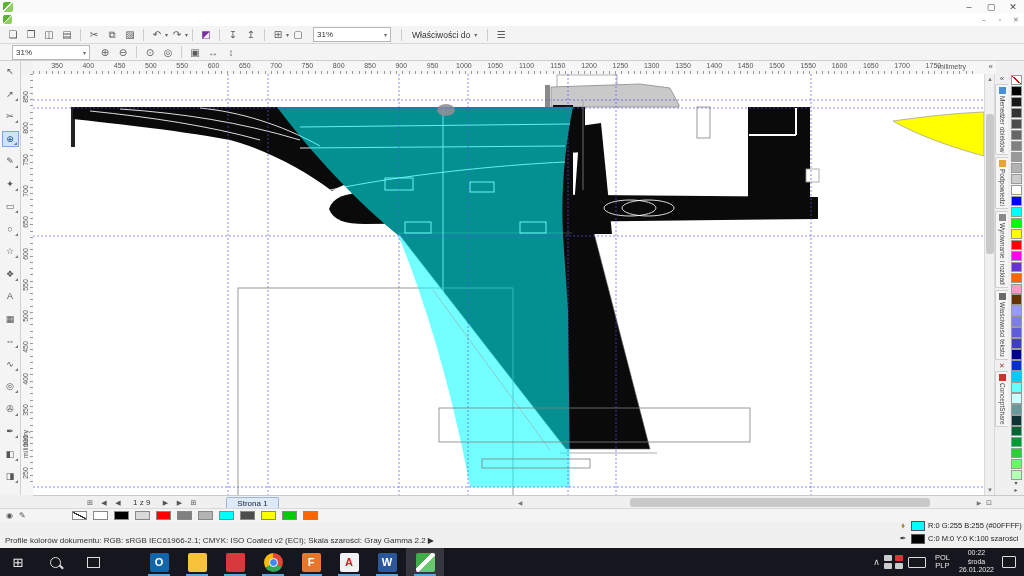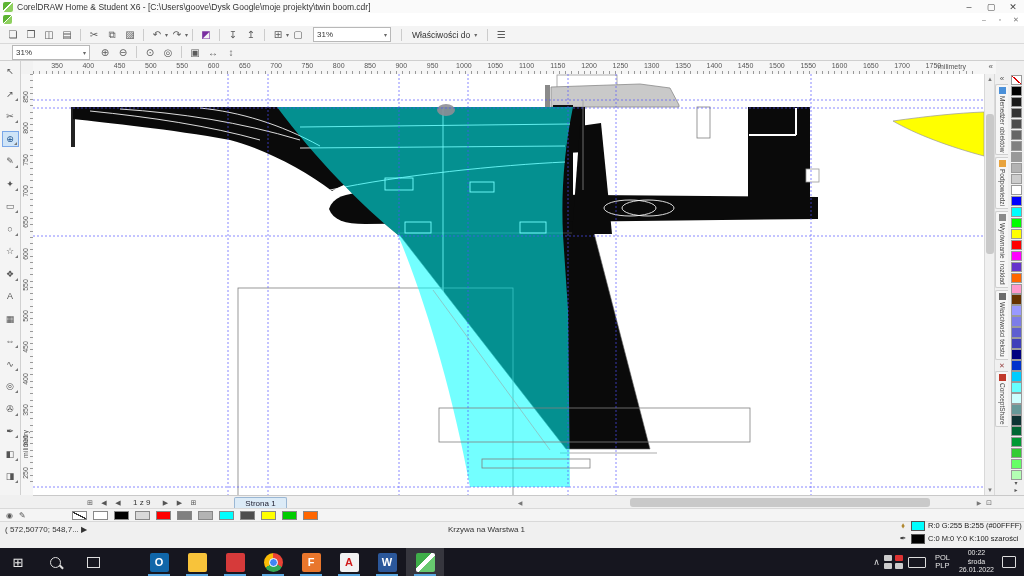--- a/index.html
+++ b/index.html
@@ -56,21 +56,21 @@
   .dtab .dlab{writing-mode:vertical-rl;font-size:6.5px;color:#444;letter-spacing:0;}
   .dclose{font-size:7px;color:#944;height:9px;}
   .palette{left:1008px;top:74px;width:16px;height:421px;background:#f0f0f0;display:flex;flex-direction:column;align-items:center;}
   .sw{width:11px;height:10.2px;border:1px solid #9a9a9a;box-sizing:border-box;margin-top:0.8px;}
   .sw.none{background:linear-gradient(to top right,#fff 45%,#d00 45% 55%,#fff 55%);}
   .palbtn{width:11px;height:7px;font-size:6px;color:#555;text-align:center;line-height:7px;}
   
   .navrow{left:33px;top:495px;width:482px;height:13px;background:#f0f0f0;border-top:1px solid #c9c9c9;display:flex;align-items:center;font-size:7px;color:#444;}
   .navbtn{width:14px;text-align:center;font-size:7px;color:#555;}
   .navcount{margin:0 8px;font-size:8px;color:#333;}
-  .pagetab{margin-left:34px;padding:0 10px;height:11px;line-height:11px;background:#dcebf7;border:1px solid #9ab7d4;border-bottom:none;font-size:8px;color:#223;border-radius:2px 2px 0 0;}
+  .pagetab{margin-left:26px;padding:0 10px;height:11px;line-height:11px;background:#dcebf7;border:1px solid #9ab7d4;border-bottom:none;font-size:8px;color:#223;border-radius:2px 2px 0 0;}
   .hscroll{left:515px;top:495px;width:469px;height:13px;background:#f0f0f0;border-top:1px solid #c9c9c9;}
   .hthumb{position:absolute;left:115px;top:2px;width:300px;height:9px;background:#c9c9c9;border-radius:3px;}
   .cornerbtn{left:984px;top:495px;width:40px;height:13px;background:#f0f0f0;border-top:1px solid #c9c9c9;font-size:7px;color:#666;text-align:left;padding-left:2px;line-height:13px;box-sizing:border-box;}
   .docrow{left:0;top:508px;width:1024px;height:13px;background:#f4f4f4;border-top:1px solid #d9d9d9;display:flex;align-items:center;}
   .dpicon{font-size:8px;color:#555;margin-left:6px;}
   .dsw{width:15px;height:9px;border:1px solid #888;box-sizing:border-box;margin-left:6px;}
   .dsw.none{background:linear-gradient(to top right,#fff 45%,#333 45% 55%,#fff 55%);}
   .status1{left:0;top:521px;width:1024px;height:14px;background:#f0f0f0;border-top:1px solid #d9d9d9;font-size:8px;color:#333;}
   .coords{position:absolute;left:5px;top:3px;}
   .selinfo{position:absolute;left:448px;top:3px;}
@@ -105,21 +105,20 @@
   .clock{font-size:7px;line-height:8.5px;text-align:center;margin:0 4px;}
   .ac{width:12px;height:10px;border:1.3px solid #ddd;border-radius:1px;margin:0 8px 0 4px;}
 </style>
 </head>
 <body>
 
 <div id="app">
 
   <div class="abs titlebar">
     <span class="appicon"></span>
-    <span class="titletext">CorelDRAW Home &amp; Student X6 - [C:\Users\goove\Dysk Google\moje projekty\twin boom.cdr]</span>
     <span class="wbtns">
       <span class="wbtn">–</span>
       <span class="wbtn">▢</span>
       <span class="wbtn">✕</span>
     </span>
   </div>
 
   <div class="abs menubar">
     <span class="appicon" style="width:9px;height:9px;"></span>
     <span class="wbtns">
@@ -425,25 +424,22 @@
         <span class="dsw" style="background: rgb(128, 128, 128);"></span>
         <span class="dsw" style="background: rgb(179, 179, 179);"></span>
         <span class="dsw" style="background: rgb(0, 255, 255);"></span>
         <span class="dsw" style="background: rgb(77, 77, 77);"></span>
         <span class="dsw" style="background: rgb(255, 255, 0);"></span>
         <span class="dsw" style="background: rgb(0, 204, 0);"></span>
         <span class="dsw" style="background: rgb(255, 102, 0);"></span>
       </span>
   </div>
 
-  <div class="abs status1">
-    <span class="coords">
-      <span>( 572,50770; 548,7...</span> <span>▶</span>
-    </span>
-    <span class="selinfo">Krzywa na Warstwa 1</span>
+  <div class="abs status2">
+    <span class="profiles">Profile kolorów dokumentu: RGB: sRGB IEC61966-2.1; CMYK: ISO Coated v2 (ECI); Skala szarości: Gray Gamma 2.2 ▶</span>
   </div>
   <div class="abs fillinfo">
     <div class="frow">
       <span class="ficon">⬧</span>
       <span class="fsw" id="fillsw" style="background: rgb(0, 255, 255);"></span>
       <span>R:0 G:255 B:255 (#00FFFF)</span>
     </div>
     <div class="frow">
       <span class="ficon pen">✒</span>
       <span class="fsw" id="outlsw" style="background: rgb(0, 0, 0);"></span>

